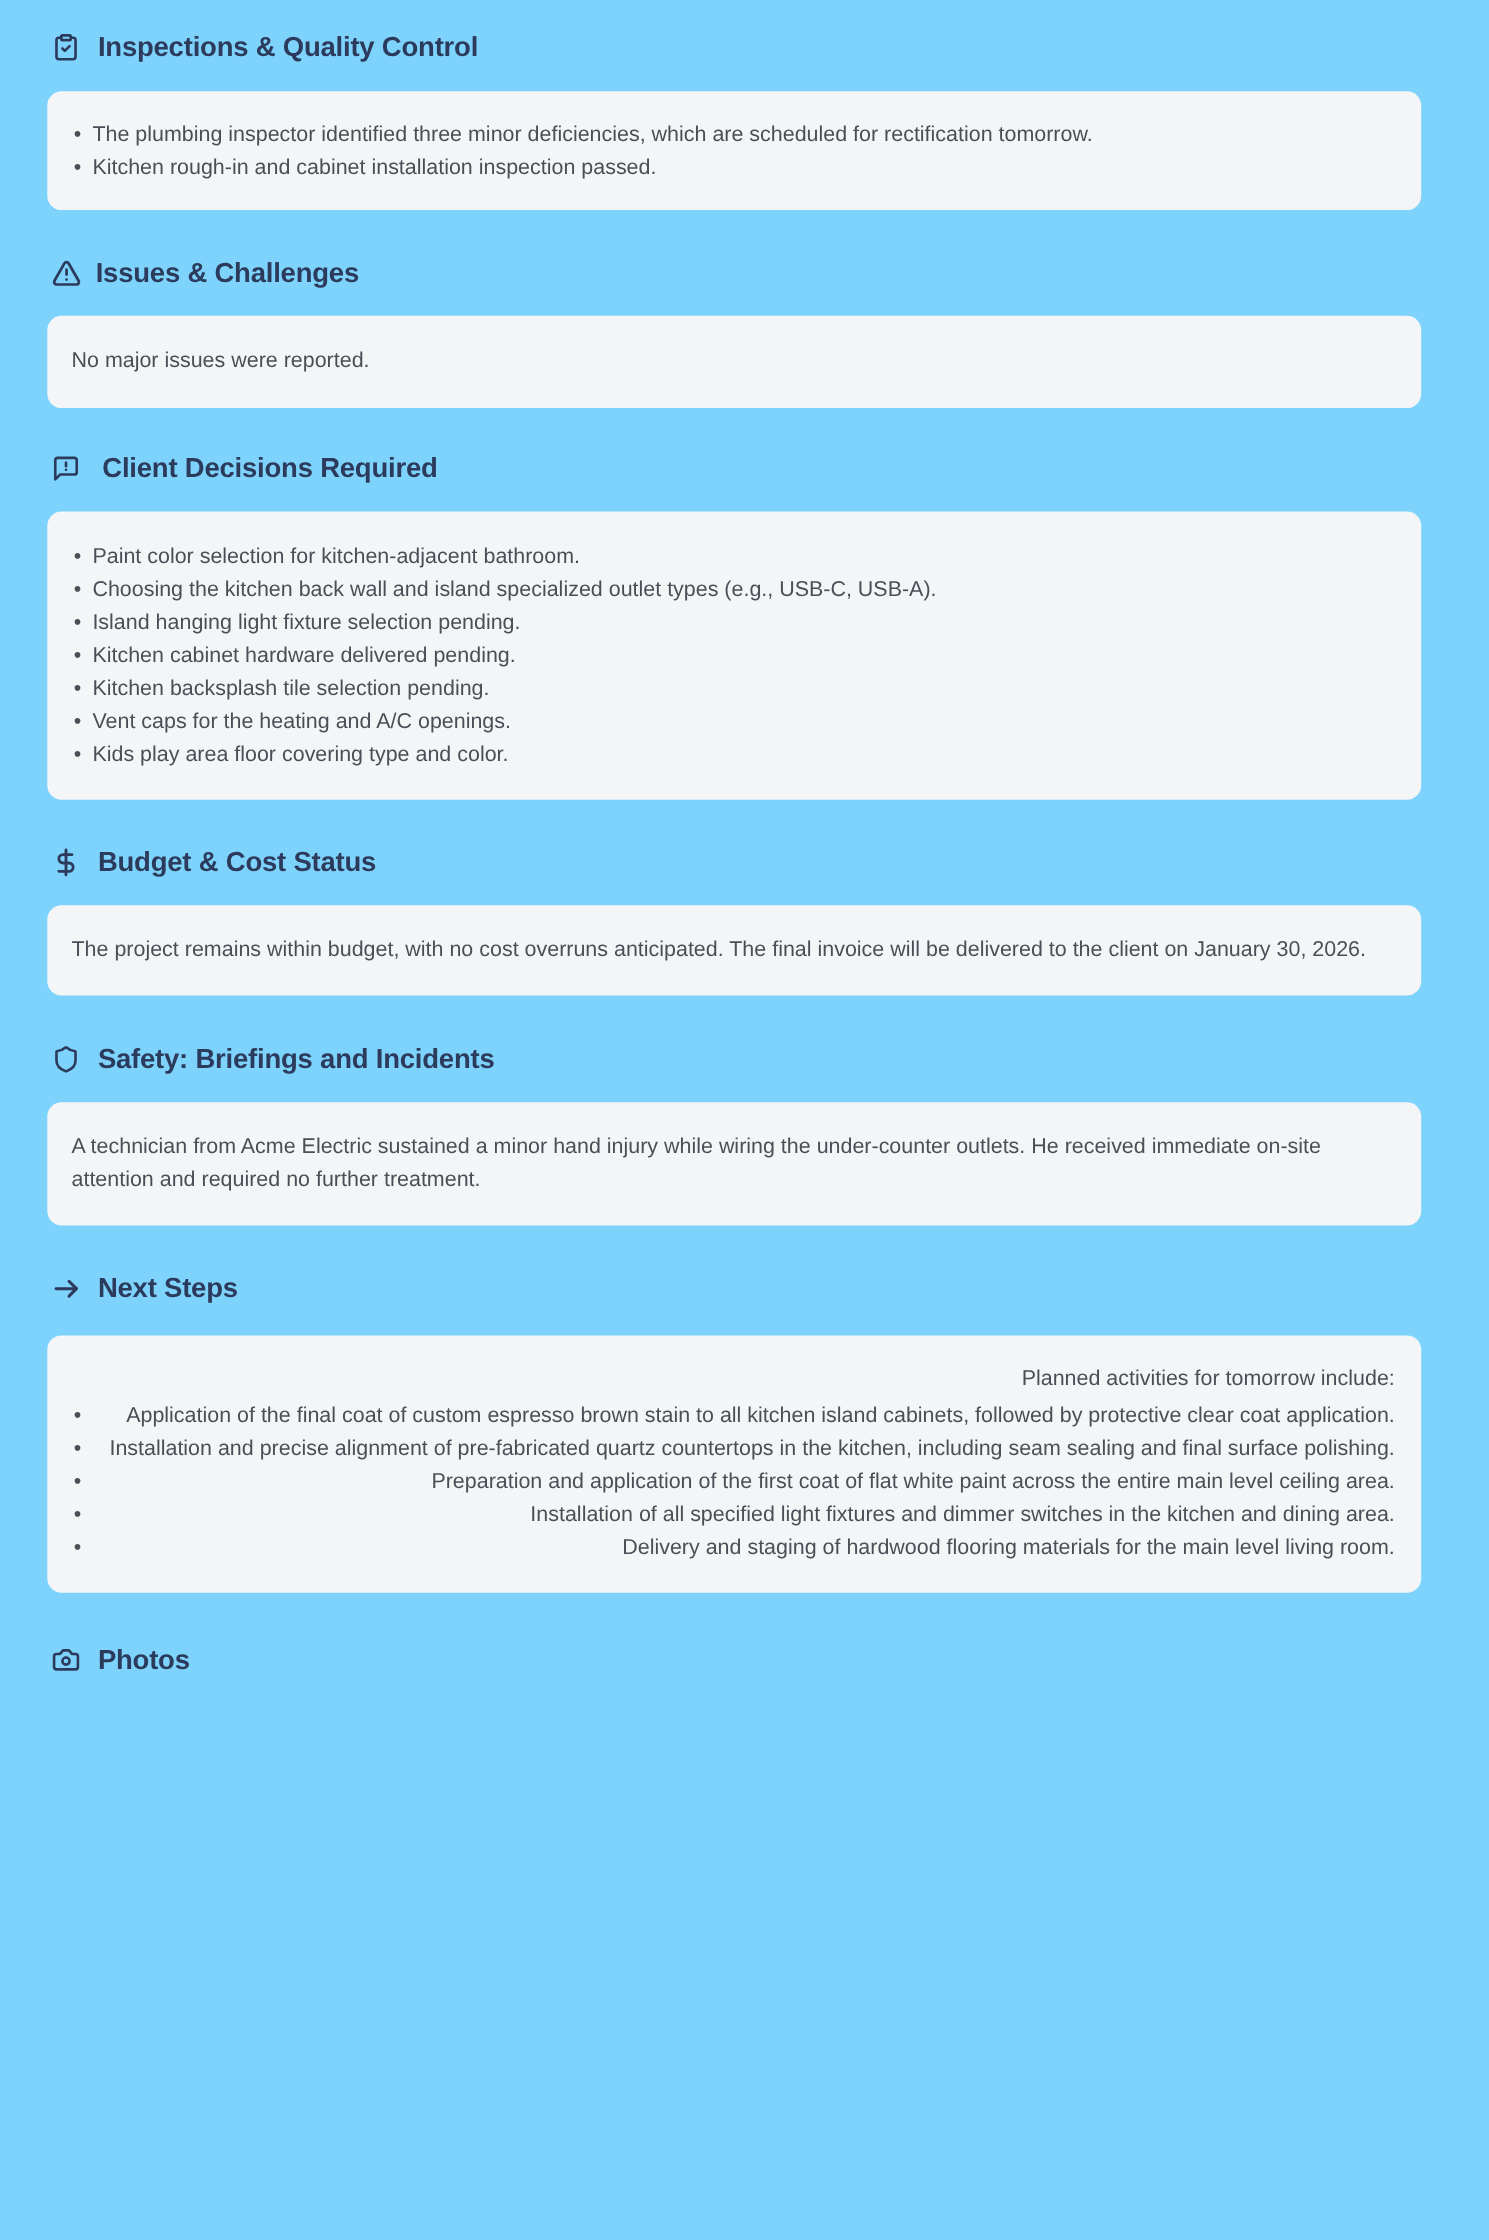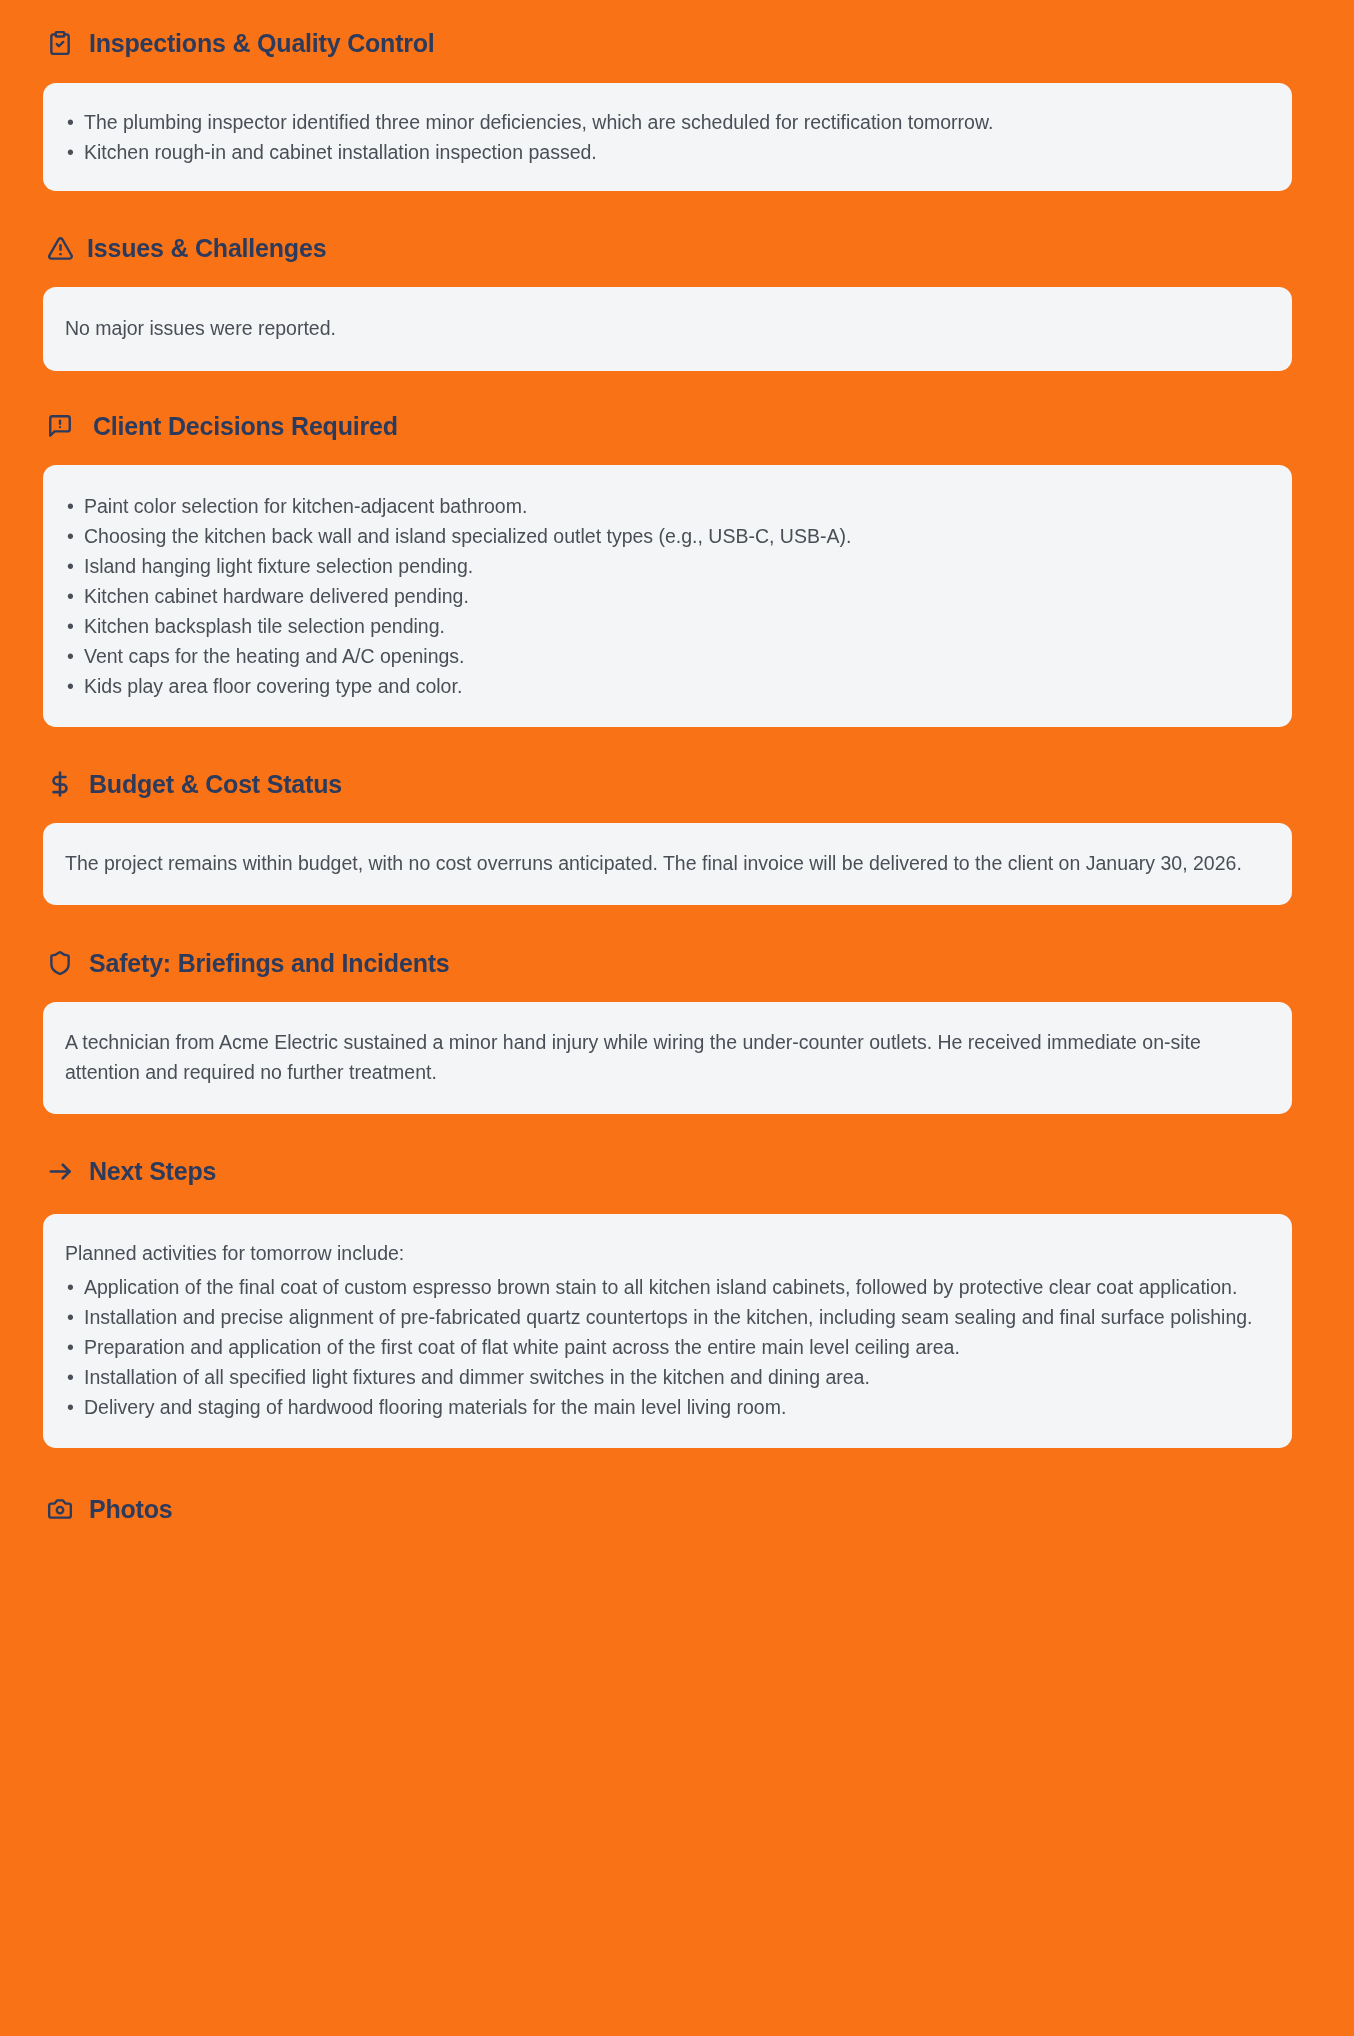--- a/index.html
+++ b/index.html
@@ -8,21 +8,21 @@
     background: #ffffff;
   }
   body {
     font-family: "Liberation Sans", sans-serif;
     color: #3f4650;
     -webkit-font-smoothing: antialiased;
   }
   .page {
     width: 1354px;
     min-height: 2036px;
-    background: #f97316;
+    background: #7dd3fc;
     padding: 0 62px 0 43px;
     position: relative;
     overflow: hidden;
   }
   .section { margin-bottom: 0; }
 
   .section-header {
     display: flex;
     align-items: center;
     gap: 14px;
@@ -84,21 +84,21 @@
   .sec-decisions .section-header { padding-top: 40px; gap: 18px; }
   .sec-decisions .card { margin-top: 24px; padding-top: 26px; padding-bottom: 26px; }
 
   .sec-budget .section-header { padding-top: 42px; }
   .sec-budget .card { margin-top: 24px; padding-top: 25px; padding-bottom: 27px; }
 
   .sec-safety .section-header { padding-top: 43px; }
   .sec-safety .card { margin-top: 24px; padding-top: 25px; padding-bottom: 27px; }
 
   .sec-next .section-header { padding-top: 42px; }
-  .sec-next .card { margin-top: 28px; padding-top: 24px; padding-bottom: 26px; }
+  .sec-next .card { margin-top: 28px; padding-top: 24px; padding-bottom: 26px; text-align: right; }
 
   .sec-photos .section-header { padding-top: 46px; }
 </style>
 </head>
 <body>
 
 <div class="page">
 
   <section class="section sec-inspections">
     <div class="section-header">

